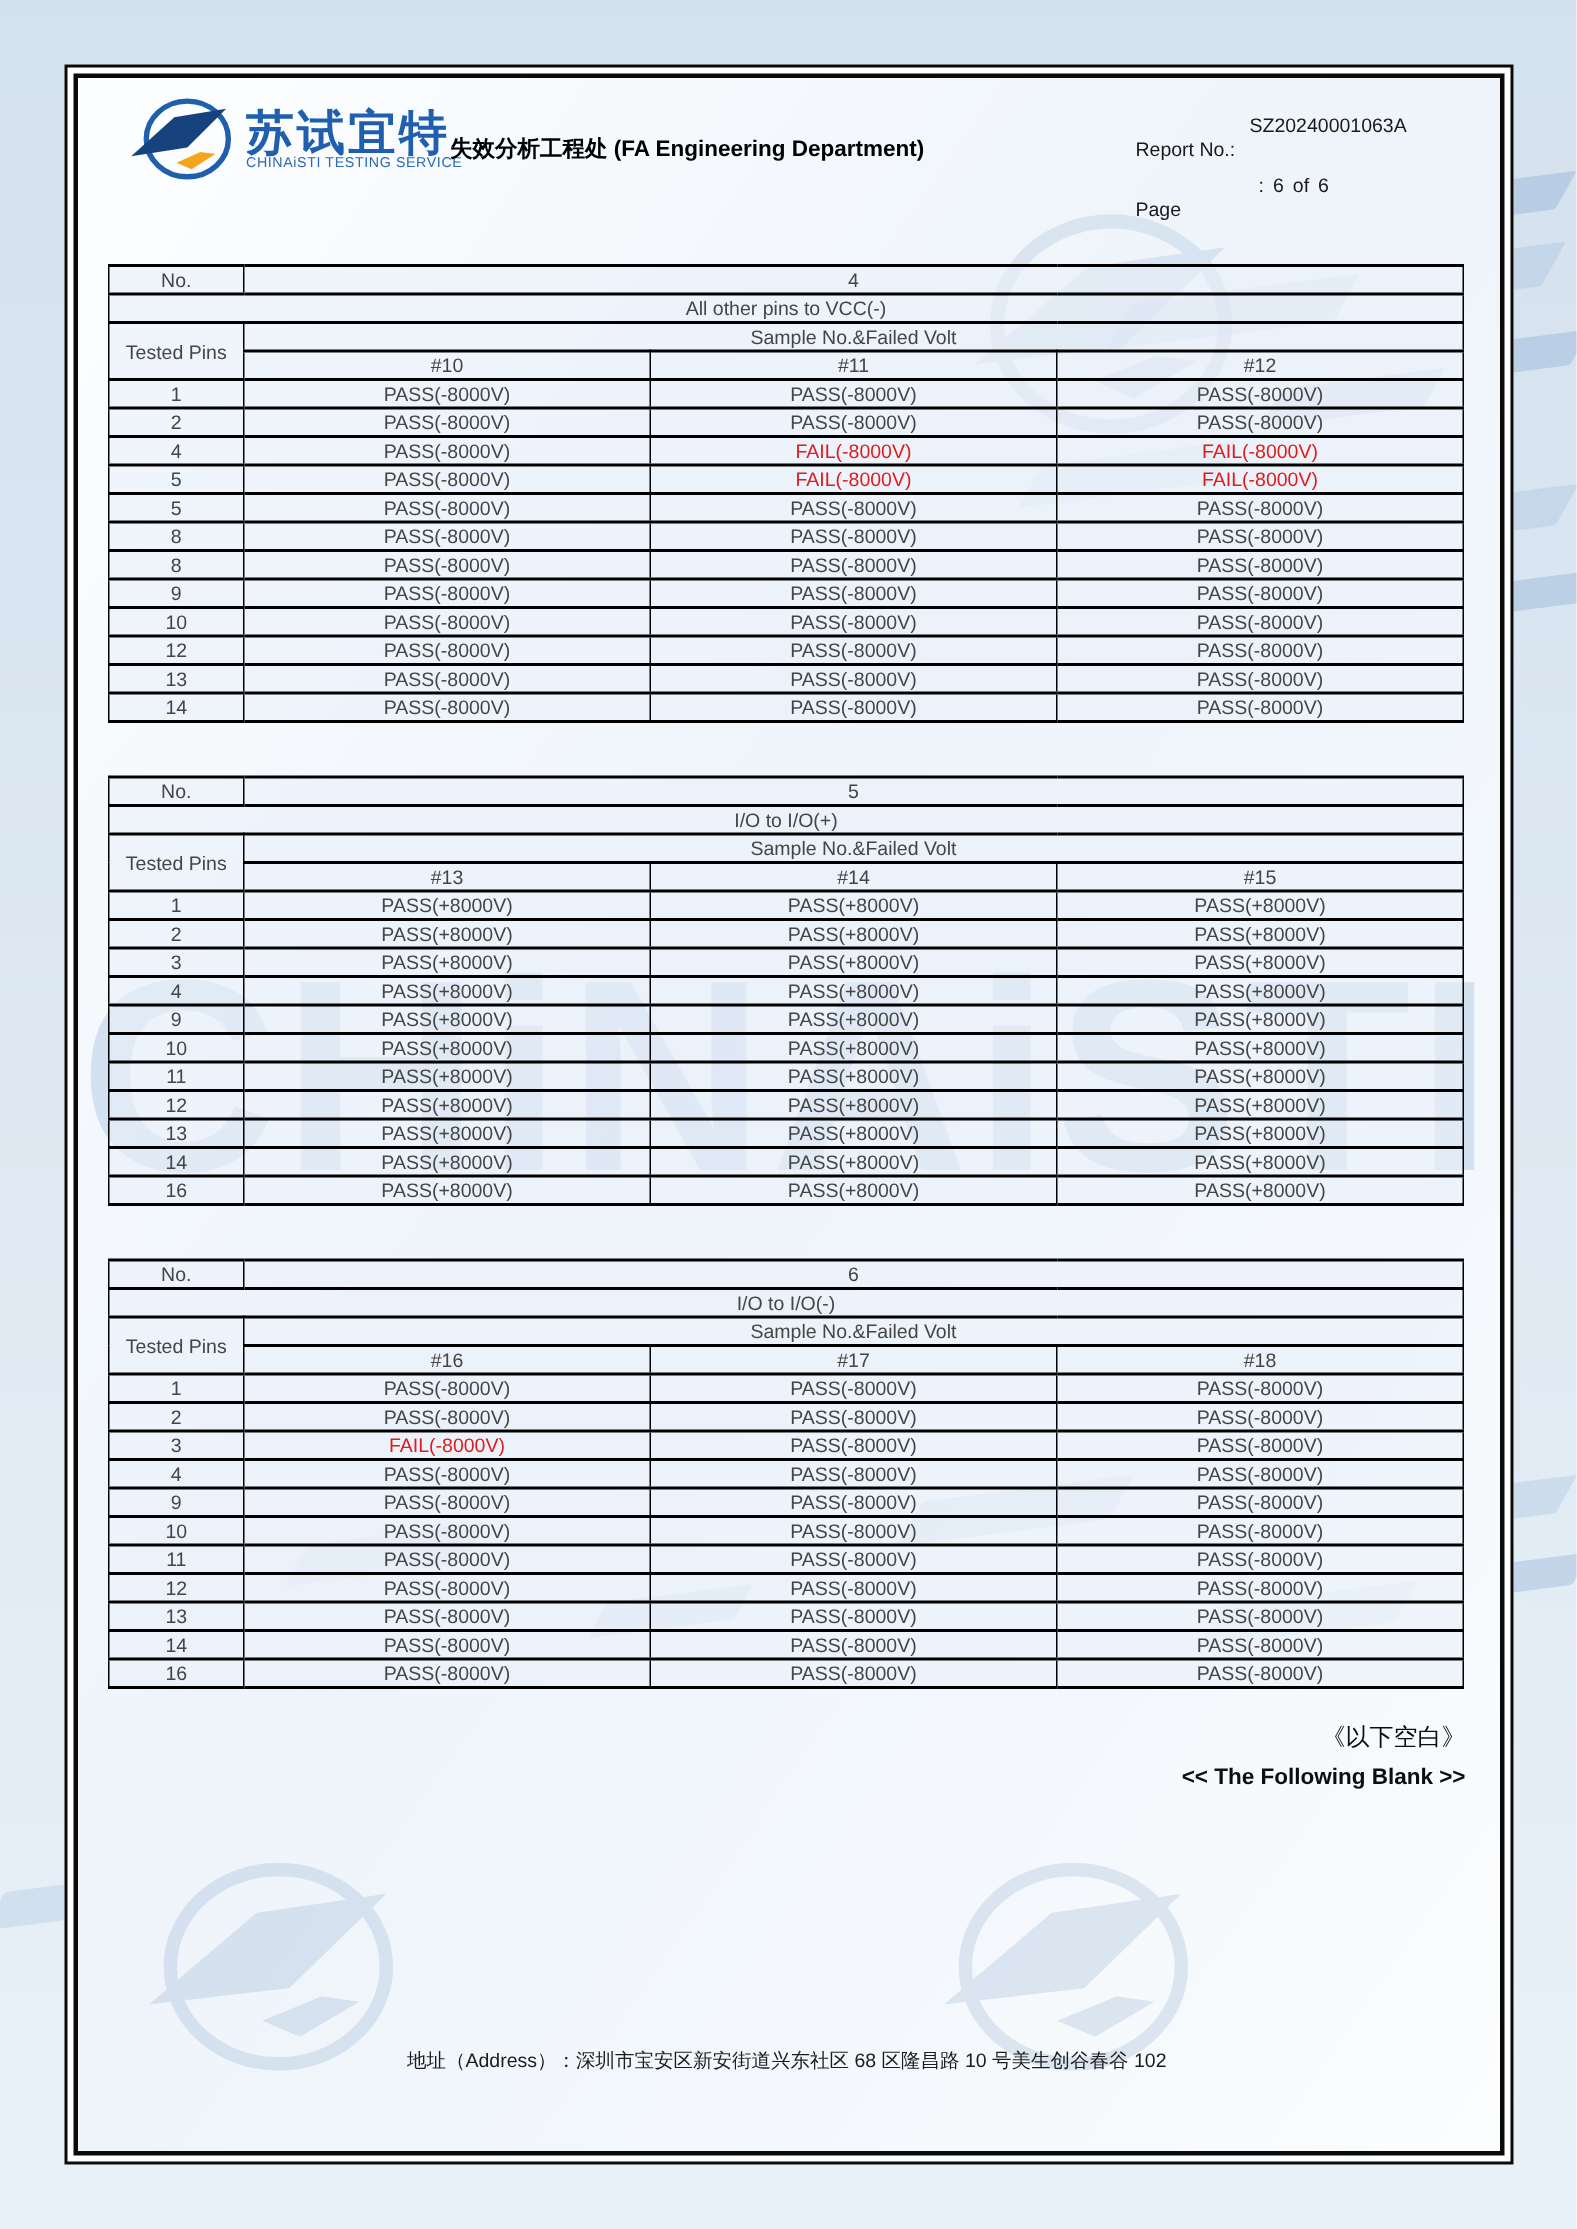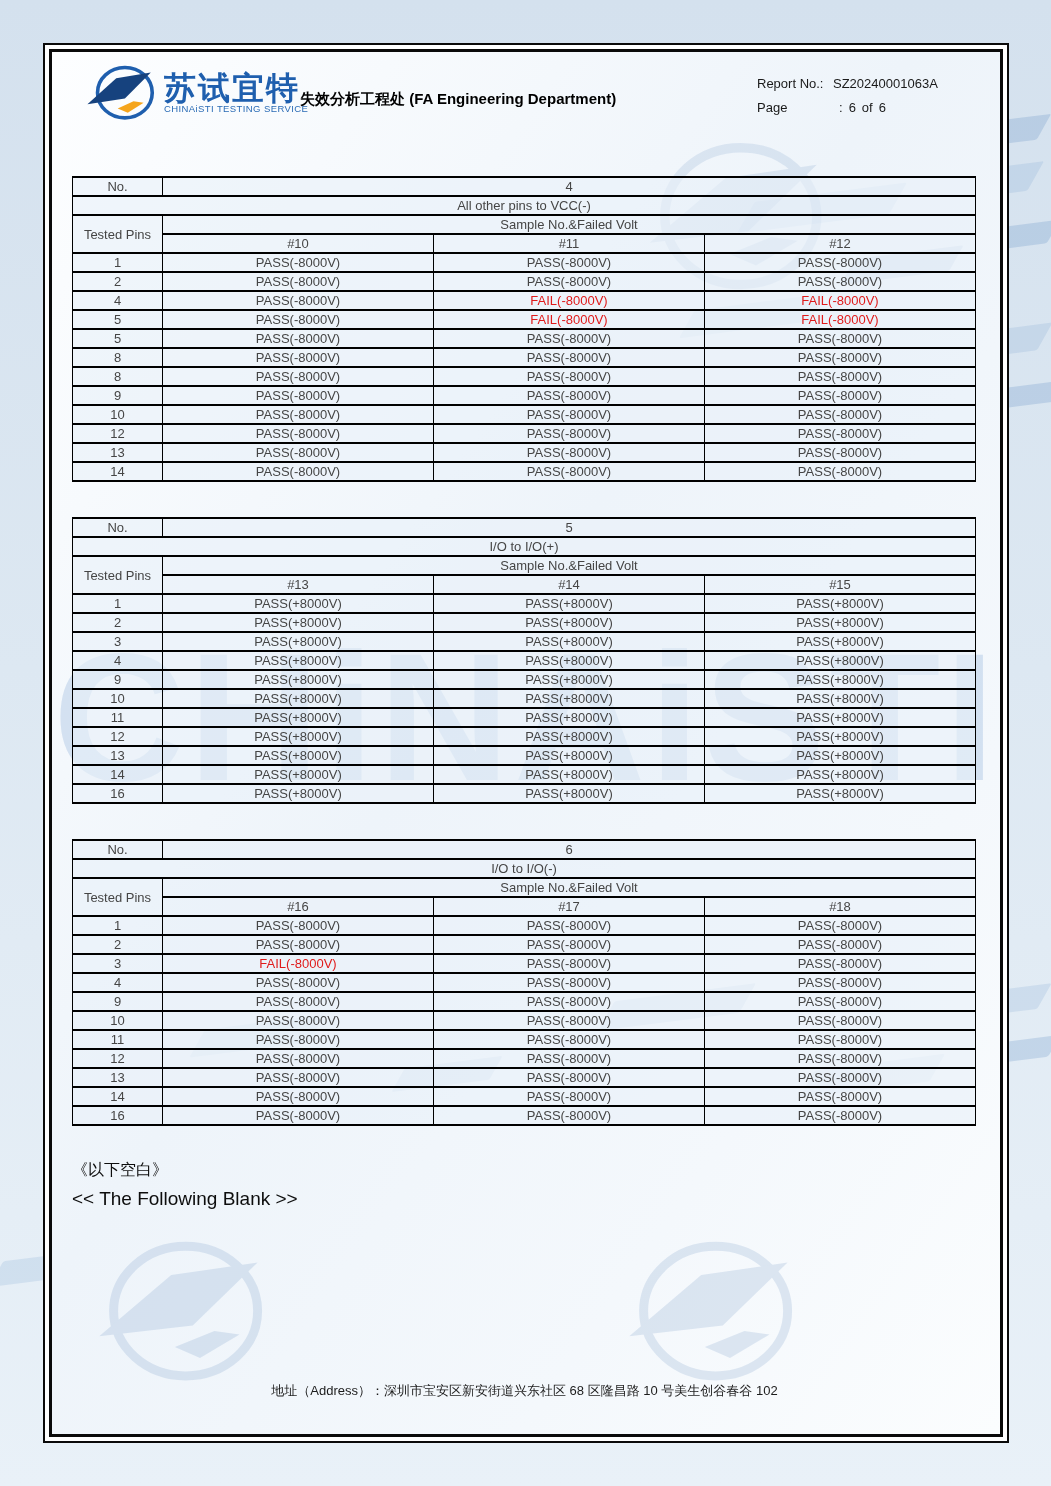--- a/index.html
+++ b/index.html
@@ -50,21 +50,21 @@
   .content { position: absolute; left: 20px; top: 0; width: 905px; z-index: 2; }
   
   .hdr { position: relative; height: 78px; margin-top: 8px; }
   .logo-wrap { position: absolute; left: 14px; top: 2px; display: flex; align-items: center; }
   .logo-txt { margin-left: 6px; }
   .logo-cn { font-size: 32px; font-weight: bold; color: #1f5fae; letter-spacing: 2px; line-height: 30px; }
   .logo-en { font-size: 9.5px; font-weight: normal; color: #2a6bb5; letter-spacing: 0.4px; text-align: right; }
   .dept { position: absolute; left: 228px; top: 30px; font-size: 15px; font-weight: bold; color: #000; white-space: nowrap; }
   .report-box { position: absolute; right: 2px; top: 16px; width: 218px; font-size: 13px; color: #1a1a1a; }
   .report-row { display: flex; margin-bottom: 9px; }
-  .report-row .lbl { width: 76px; }
+  .report-row .lbl { width: 76px; margin-top: 16px; }
   .page-row span { margin-right: 6px; }
   
   .tbl-wrap1 { margin-top: 38px; }
   .tbl-wrap2 { margin-top: 35px; }
   .tbl-wrap3 { margin-top: 35px; }
   table { width: 903px; border-collapse: collapse; table-layout: fixed; border-radius: 10px; }
   td {
     border: 1px solid #000;
     border-top-width: 2px;
     border-bottom-width: 2px;
@@ -74,23 +74,23 @@
     text-align: center;
     font-size: 13px;
     color: #454545;
     background: rgba(233, 241, 249, 0.62);
     overflow: hidden;
     white-space: nowrap;
   }
   td.tested { white-space: normal; line-height: 17px; }
   td.fail { color: #e01b1b; }
   
-  .blank-note { margin-top: 34px; text-align: left; color: #0d0d0d; }
+  .blank-note { margin-top: 22px; text-align: right; color: #0d0d0d; }
   .blank-cn { font-size: 16px; }
-  .blank-en { font-size: 19px; margin-top: 7px; }
+  .blank-en { font-size: 15px; margin-top: 7px; font-weight: bold; }
   
   .footer { margin-top: 172px; text-align: center; font-size: 13px; color: #1c1c1c; }
   .footer div { margin-bottom: 7px; white-space: nowrap; }
 </style>
 </head>
 <body>
 
 <div class="wm-par dark" style="left:950px; top:120px;  width:90px; height:26px;"></div>
 <div class="wm-par" style="left:900px; top:170px;  width:130px; height:30px;"></div>
 <div class="wm-par dark" style="left:970px; top:225px;  width:80px; height:24px;"></div>

